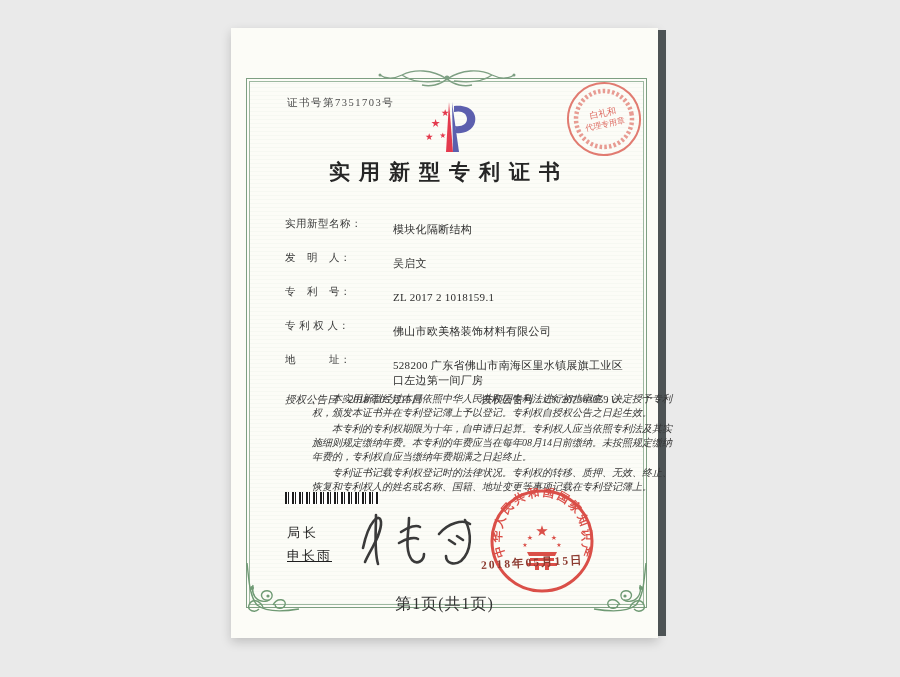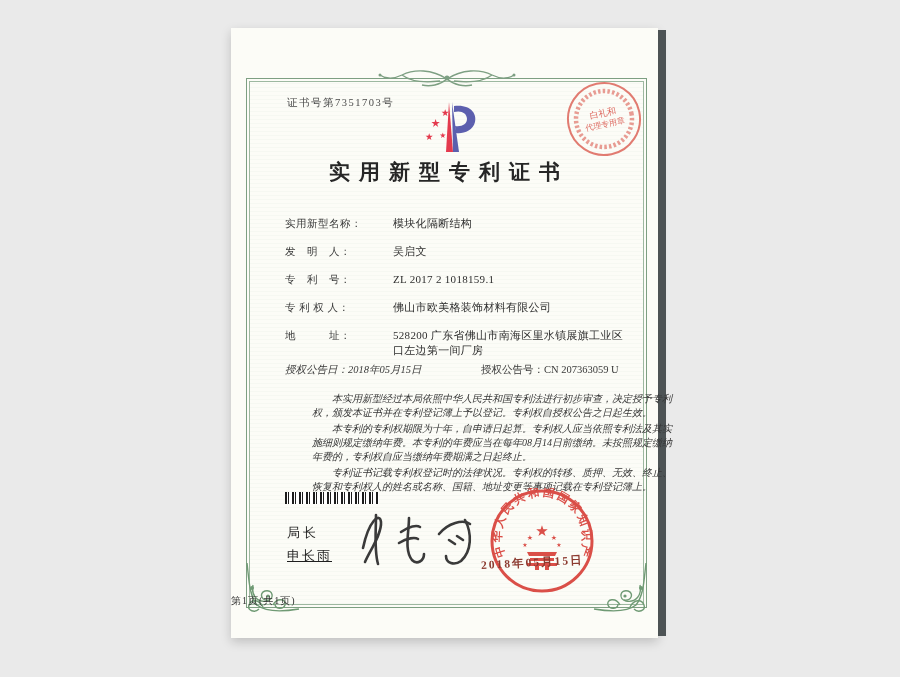--- a/index.html
+++ b/index.html
@@ -36,21 +36,21 @@
   }
   .logo{position:absolute;left:188px;top:72px;}
   .title{
     position:absolute;left:0;top:130px;width:100%;text-align:center;
     font-size:21px;font-weight:bold;color:#262626;letter-spacing:9px;
     text-indent:9px;
   }
   .fields{position:absolute;left:54px;top:188px;width:362px;font-size:11px;color:#2e2e2e;}
   .frow{display:flex;margin-bottom:13px;line-height:15px;gap:22px;}
   .flabel{flex:0 0 86px;font-size:10.5px;letter-spacing:.5px;white-space:nowrap;color:#3a3a3a;}
-  .fvalue{flex:1;letter-spacing:.3px;}
+  .fvalue{flex:1;letter-spacing:.3px;margin-top:6px;}
   .fvalue.addr{max-width:232px;}
   .grant-row{display:flex;margin-top:2px;line-height:15px;}
   .grant-row .g1{flex:0 0 196px;font-size:10.5px;color:#3a3a3a;font-style:italic;}
   .grant-row .g2{font-size:10.5px;color:#3a3a3a;}
   .paras{
     position:absolute;left:34px;top:364px;width:366px;
     font-size:10px;line-height:14px;color:#363636;font-style:italic;margin-left:47px;
   }
   .paras p{margin:0 0 2px 0;text-indent:2em;}
   .barcode{
@@ -63,22 +63,22 @@
   .signer-name{position:absolute;left:56px;top:519px;font-size:13px;color:#1f1f1f;letter-spacing:2px;font-family:"Liberation Sans",sans-serif;text-decoration:underline;}
   .signature{position:absolute;left:118px;top:478px;}
   .seal{position:absolute;left:258px;top:460px;opacity:.92;}
   .seal-date{
     position:absolute;left:250px;top:526px;width:150px;
     font-size:11.5px;color:#8c3a30;letter-spacing:2px;
     transform:rotate(-3deg);font-weight:bold;
   }
   .agency-seal{position:absolute;left:334px;top:52px;opacity:.88;z-index:3;}
   .page-no{
-    position:absolute;left:0;top:566px;width:100%;
-    font-size:10px;color:#333;letter-spacing:1px;
+    position:absolute;left:0;top:566px;width:100%;text-align:center;
+    font-size:16px;color:#333;letter-spacing:1px;
   }
 </style>
 </head>
 <body>
 
 <div style="position:absolute;inset:0;"></div>
 
 <div class="page">
   <div class="page-shadow-right"></div>
 

